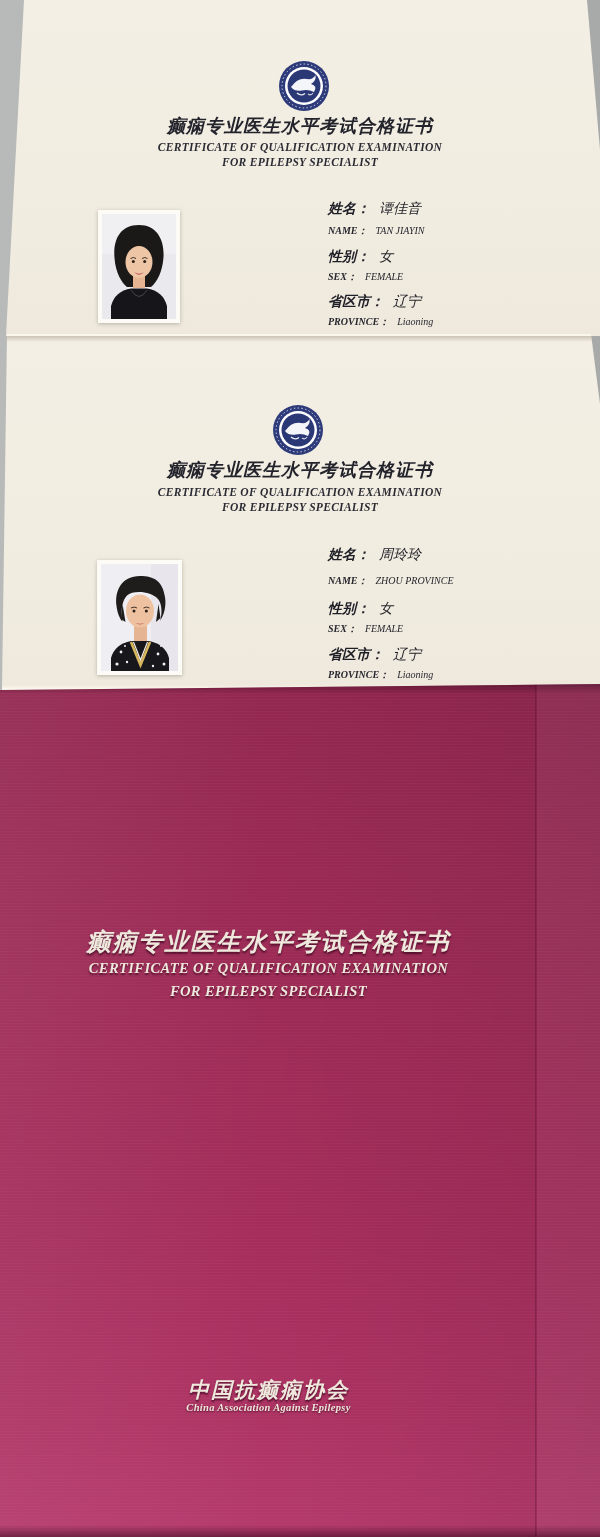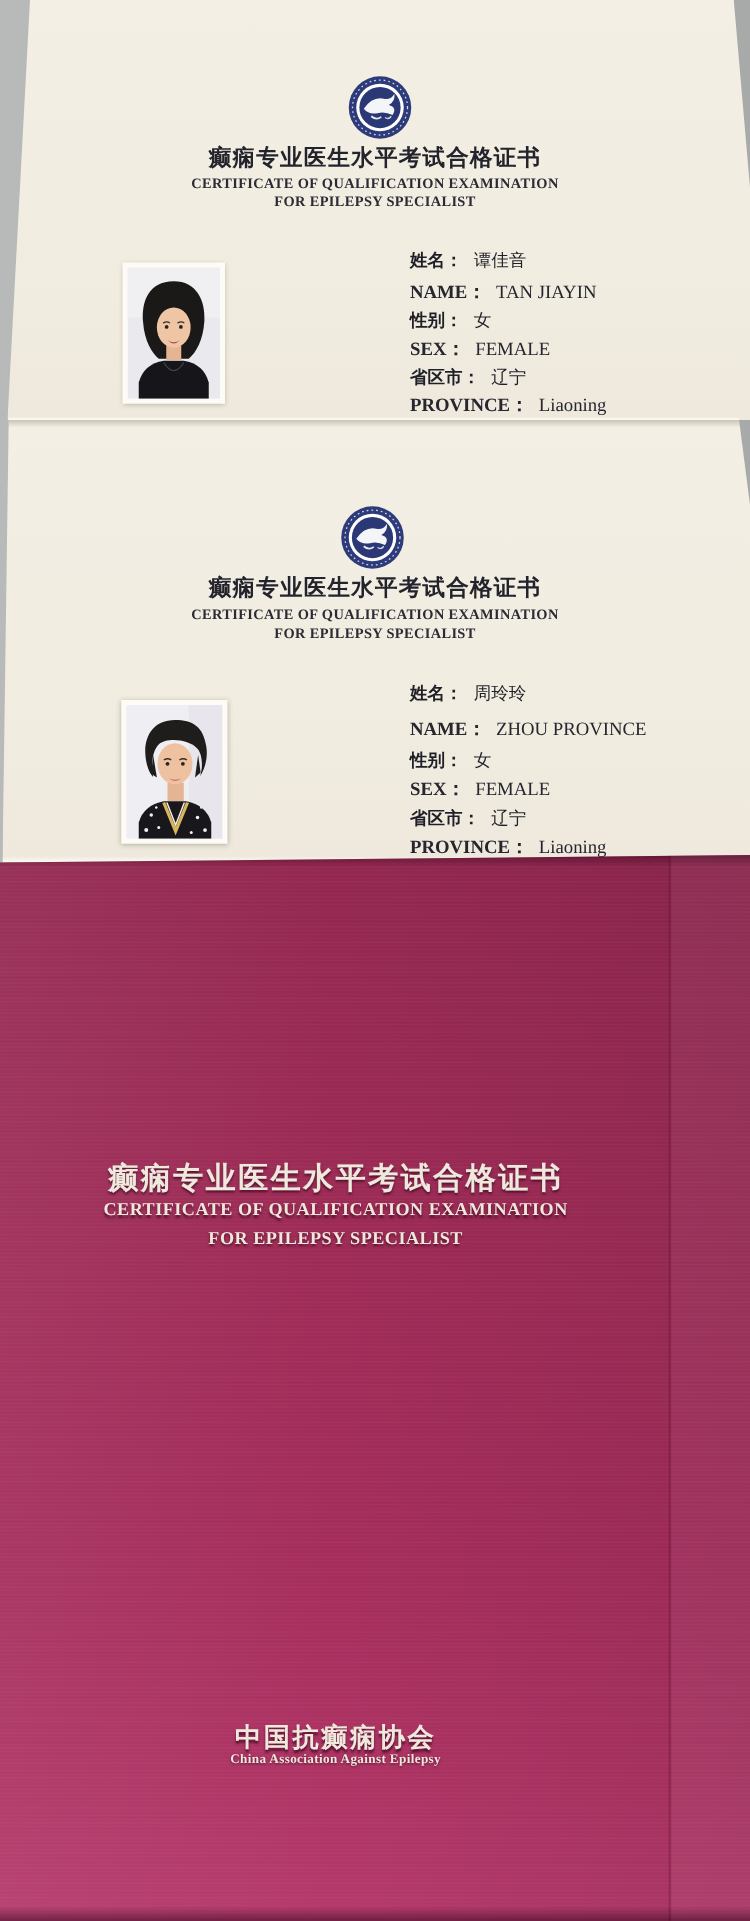--- a/index.html
+++ b/index.html
@@ -1,19 +1,20 @@
 <!DOCTYPE html>
 <html><head>
 <meta charset="utf-8">
 <style>
   html,body{margin:0;padding:0;}
   .stage{
     position:relative; width:600px; height:1537px; overflow:hidden;
     background:linear-gradient(90deg,#b8bab9 0%, #b3b5b4 55%, #a7aaa9 100%);
     font-family:"Liberation Sans", sans-serif;
+    font-style:italic;
   }
   .paper{position:absolute; left:0; width:600px;}
   .cert{background:linear-gradient(180deg,#f4efe4 0%, #f1ece0 70%, #efe9dd 100%);}
   .cert1{top:0; height:336px; clip-path:polygon(24px 0, 587px 0, 600px 150px, 600px 336px, 6px 336px);}
   .cert2{top:334px; height:356px; clip-path:polygon(7px 0, 591px 0, 600px 70px, 600px 356px, 2px 356px);}
   .edge-highlight{position:absolute; left:0; top:0; width:100%; height:2px; background:#faf7ed;}
   .edge-shadow{position:absolute; left:0; top:2px; width:100%; height:6px;
     background:linear-gradient(180deg, rgba(105,95,75,.30), rgba(105,95,75,0));}
   .cert2 .bottom-edge{position:absolute; left:0; bottom:0; width:100%; height:5px;
     background:linear-gradient(180deg, rgba(255,255,255,0), #fdfbf2);}
@@ -35,21 +36,21 @@
   .photo{position:absolute; background:#fcfbf6; padding:4px;
     box-shadow:0 1px 4px rgba(60,50,35,.30);}
   .cert1 .photo{left:98px; top:210px;}
   .cert2 .photo{left:97px; top:226px;}
   .photo svg{display:block;}
 
   .field-row{position:absolute; left:328px; white-space:nowrap;}
   .row-zh{font-size:14px; color:#1f1f27;}
   .row-zh .lbl{font-weight:bold;}
   .row-zh .val{margin-left:9px; font-weight:normal;text-align:center;}
-  .row-en{font-family:"Liberation Serif", serif; font-size:15px; color:#26262e;}
+  .row-en{font-family:"Liberation Serif", serif; font-size:10px; color:#26262e;}
   .row-en .lbl{font-weight:bold;}
   .row-en .val{margin-left:8px;}
 
   .cert1 .r1{top:200px;} .cert1 .r2{top:224px;} .cert1 .r3{top:248px;}
   .cert1 .r4{top:270px;} .cert1 .r5{top:293px;} .cert1 .r6{top:315px;}
   .cert2 .r1{top:212px;} .cert2 .r2{top:240px;} .cert2 .r3{top:266px;}
   .cert2 .r4{top:288px;} .cert2 .r5{top:312px;} .cert2 .r6{top:334px;}
 
   .cover{
     top:684px; height:853px;

